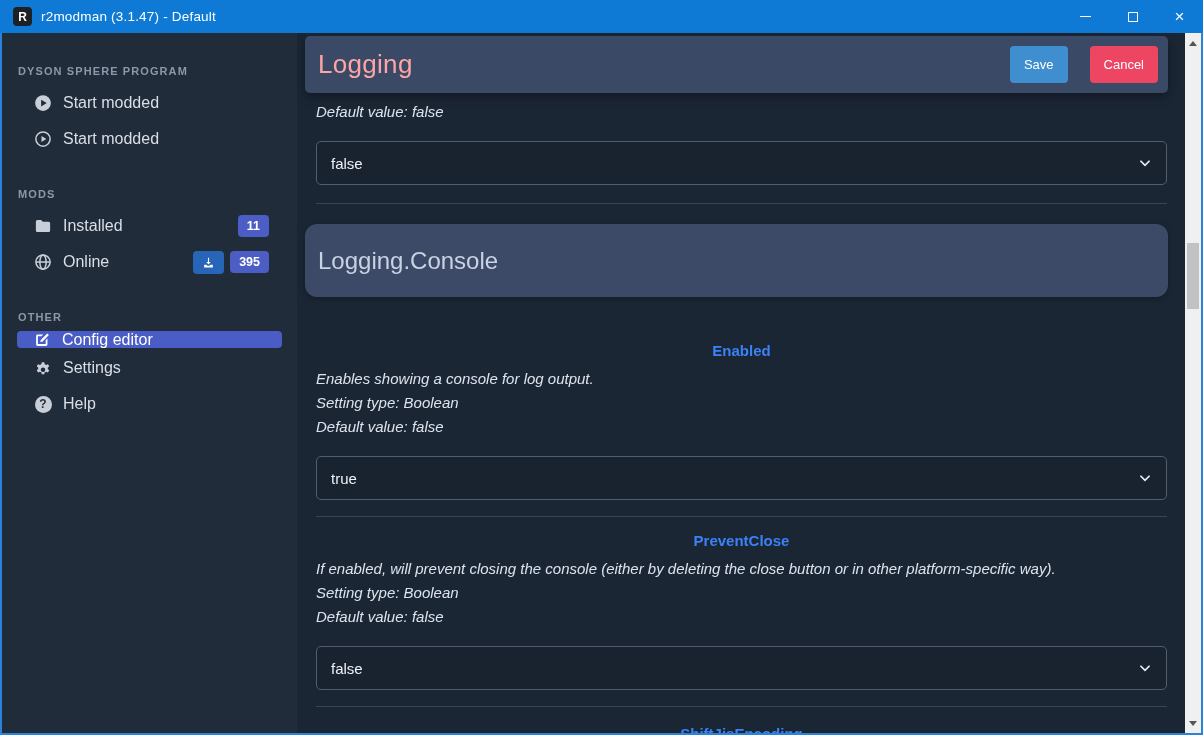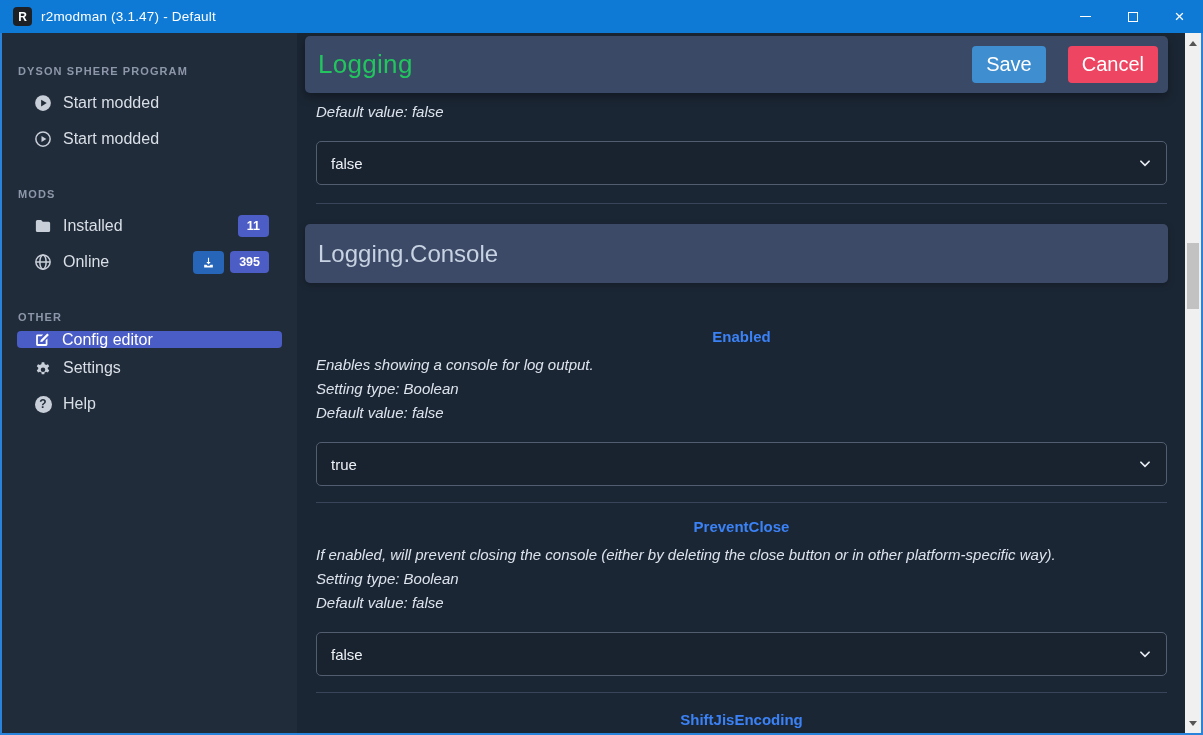--- a/index.html
+++ b/index.html
@@ -62,31 +62,31 @@
     font-size:12px; font-weight:bold; display:flex; align-items:center; justify-content:center;
   }
 
   
   .main { flex:1; position:relative; background:#1b2634; overflow:hidden; }
   .panel-bar {
     margin:3px 17px 0 8px; height:57px; background:rgba(60,74,103,.97);
     border-radius:5px; display:flex; align-items:center; padding:0 10px 0 13px;
     box-shadow:0 4px 10px rgba(0,0,0,.35);
   }
-  .panel-title { font-size:26px; font-weight:300; color:#22c55e; letter-spacing:.3px; }
+  .panel-title { font-size:26px; font-weight:300; color:#fca5a5; letter-spacing:.3px; }
   .panel-bar .btns { margin-left:auto; display:flex; gap:22px; }
   .btn {
-    border:none; border-radius:4px; color:#fff; font-size:20px;
+    border:none; border-radius:4px; color:#fff; font-size:13px;
     height:37px; padding:0 14px; cursor:pointer; font-family:inherit;
   }
   .btn-save { background:#3e8ed0; }
   .btn-cancel { background:#ee4562; }
 
   .section-bar {
-    margin:20px 17px 0 8px; height:59px; background:#3c4a67; border-radius:5px;
+    margin:20px 17px 0 8px; height:73px; background:#3c4a67; border-radius:12px;
     display:flex; align-items:center; padding-left:13px;
     box-shadow:0 2px 6px rgba(0,0,0,.25);
   }
   .section-title { font-size:24px; font-weight:300; color:#c7d2e2; }
 
   .content { padding:0 18px 0 19px; }
   .italic-line { font-style:italic; font-size:15px; color:#dce3ed; line-height:24px; }
   .first-italic { margin-top:7px; }
   .setting-name { font-size:15px; font-weight:bold; color:#3b82f6; line-height:16px;text-align:center; }
 

